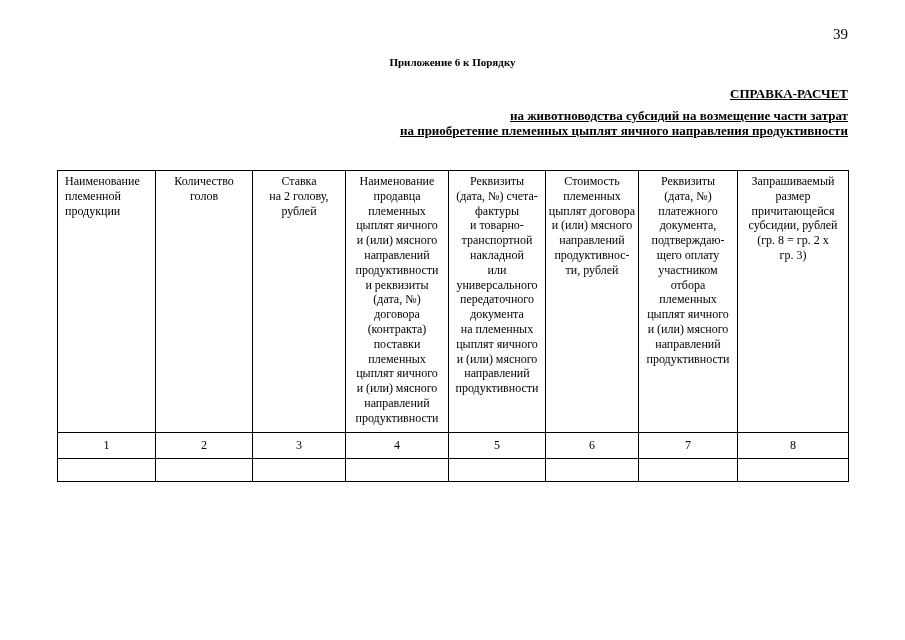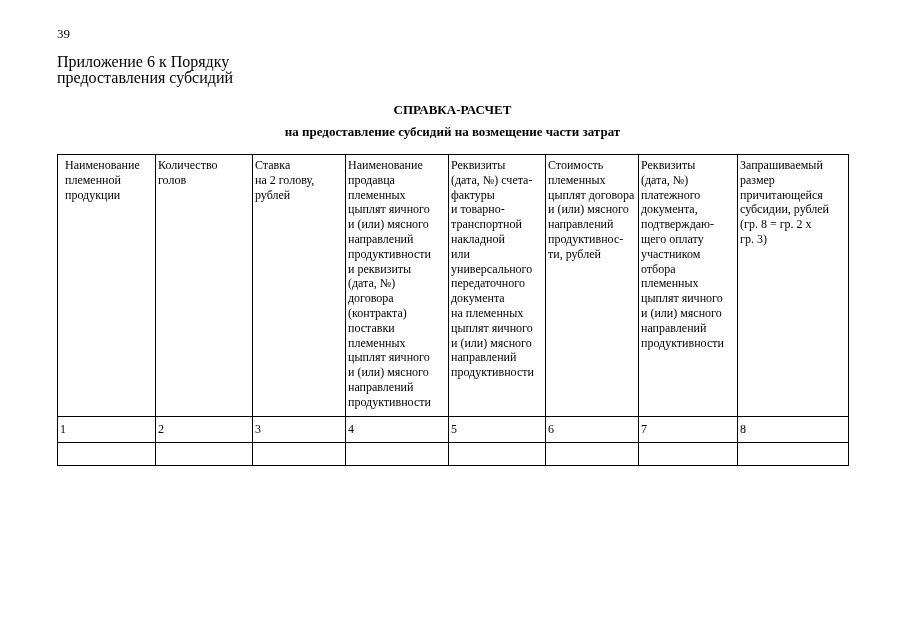--- a/index.html
+++ b/index.html
@@ -15,53 +15,55 @@
     overflow: hidden;
   }
   .page {
     box-sizing: border-box;
     width: 905px;
     height: 640px;
     padding: 26px 57px 0 57px;
     background: #ffffff;
   }
   .page-number {
-    text-align: left;
-    font-size: 13px;
+    text-align: right;
+    font-size: 15px;
     line-height: 16px;
   }
   .appendix {
     margin-top: 12px;
-    text-align: left;
-    font-size: 16px;
+    text-align: center;
+    font-size: 11px;
     line-height: 16px;
+    font-weight: bold;
   }
   .doc-title {
     margin-top: 16px;
-    text-align: center;
+    text-align: right;
     font-weight: bold;
     font-size: 13px;
     line-height: 15px;
+    text-decoration: underline;
   }
   .doc-title .t1 {
     margin-bottom: 7px;
   }
   table.calc {
-    margin-top: 15px;
+    margin-top: 32px;
     border-collapse: collapse;
     table-layout: fixed;
     width: 791px;
     padding-left: 36px;
   }
   table.calc td {
     border: 1px solid #000000;
     font-size: 12px;
     line-height: 14.8px;
     vertical-align: top;
-    text-align: left;
+    text-align: center;
     padding: 3px 2px;
     white-space: pre-line;
     overflow: hidden;
   }
   tr.header-row td {
     height: 255px;
   }
   tr.header-row td.left {
     text-align: left;
     padding-left: 7px;
@@ -76,26 +78,26 @@
 </style>
 </head>
 <body>
 
 <div class="page">
 
   <div class="page-number">39</div>
 
   <div class="appendix">
     <div>Приложение 6 к Порядку</div>
-    <div>предоставления субсидий</div>
   </div>
 
   <div class="doc-title">
     <div class="t1">СПРАВКА-РАСЧЕТ</div>
-    <div>на предоставление субсидий на возмещение части затрат</div>
+    <div>на животноводства субсидий на возмещение части затрат</div>
+    <div>на приобретение племенных цыплят яичного направления продуктивности</div>
   </div>
 
   <table class="calc">
     <colgroup>
       <col style="width:98px">
       <col style="width:97px">
       <col style="width:93px">
       <col style="width:103px">
       <col style="width:97px">
       <col style="width:93px">

